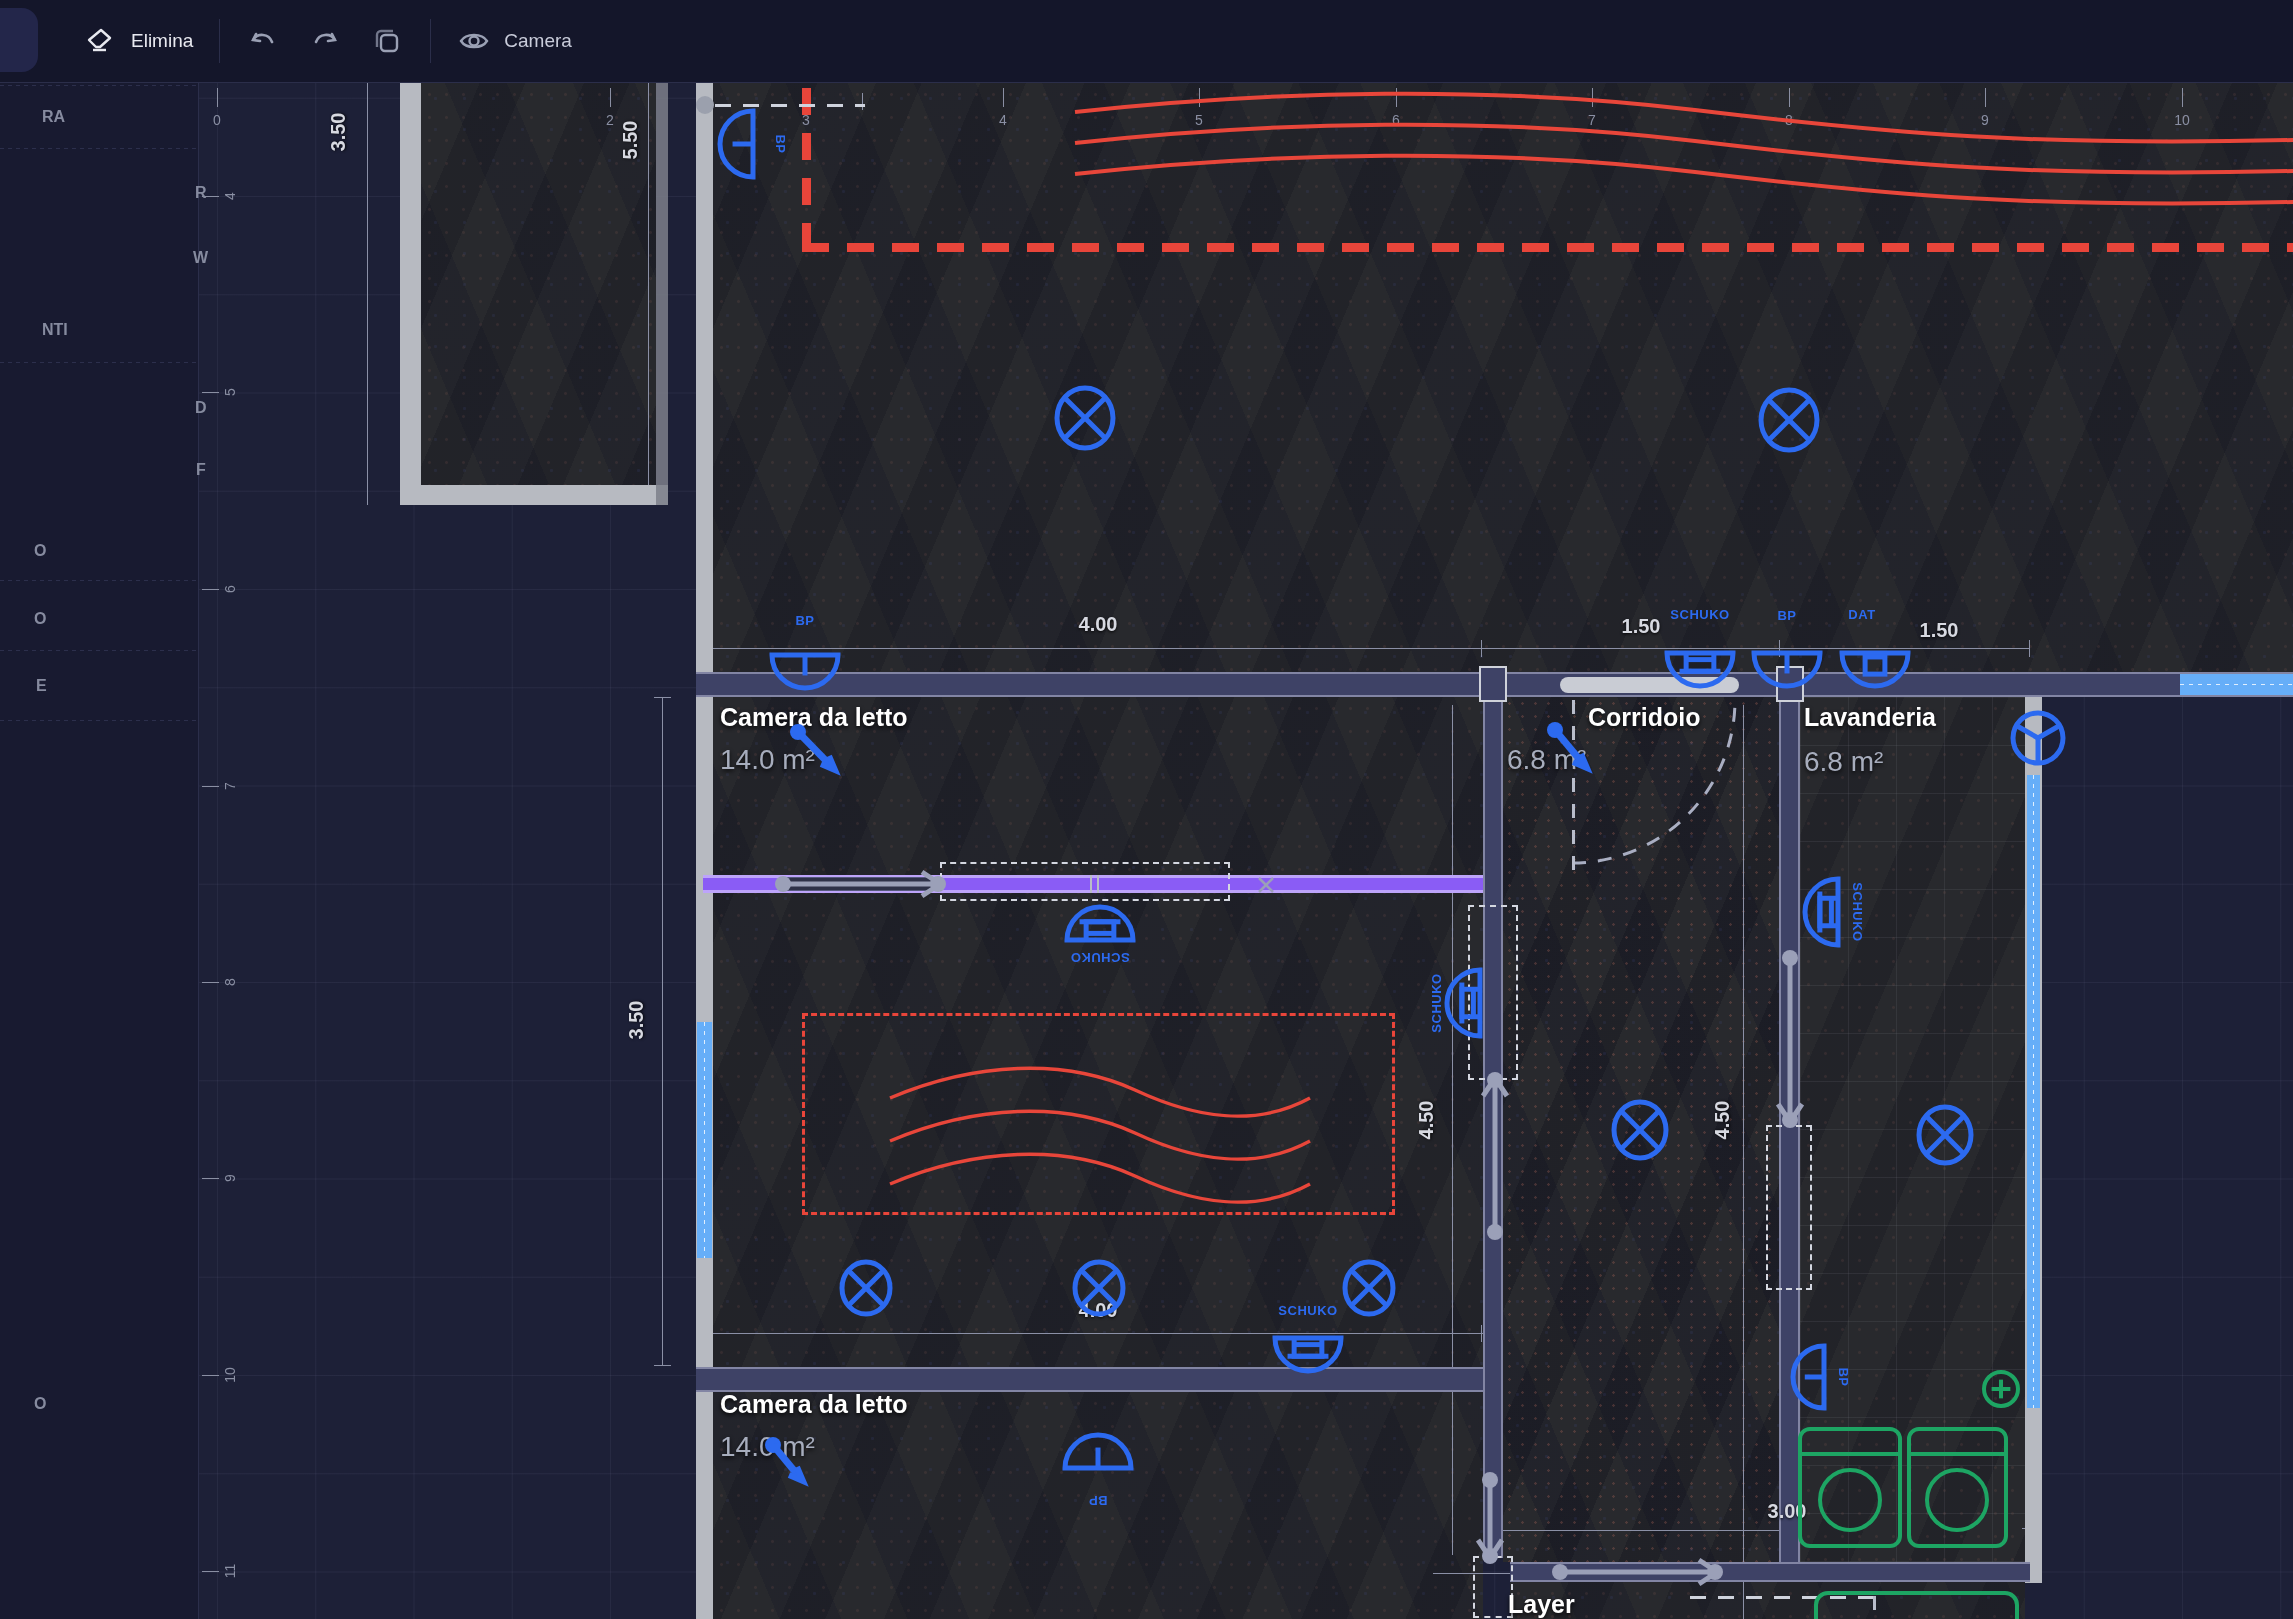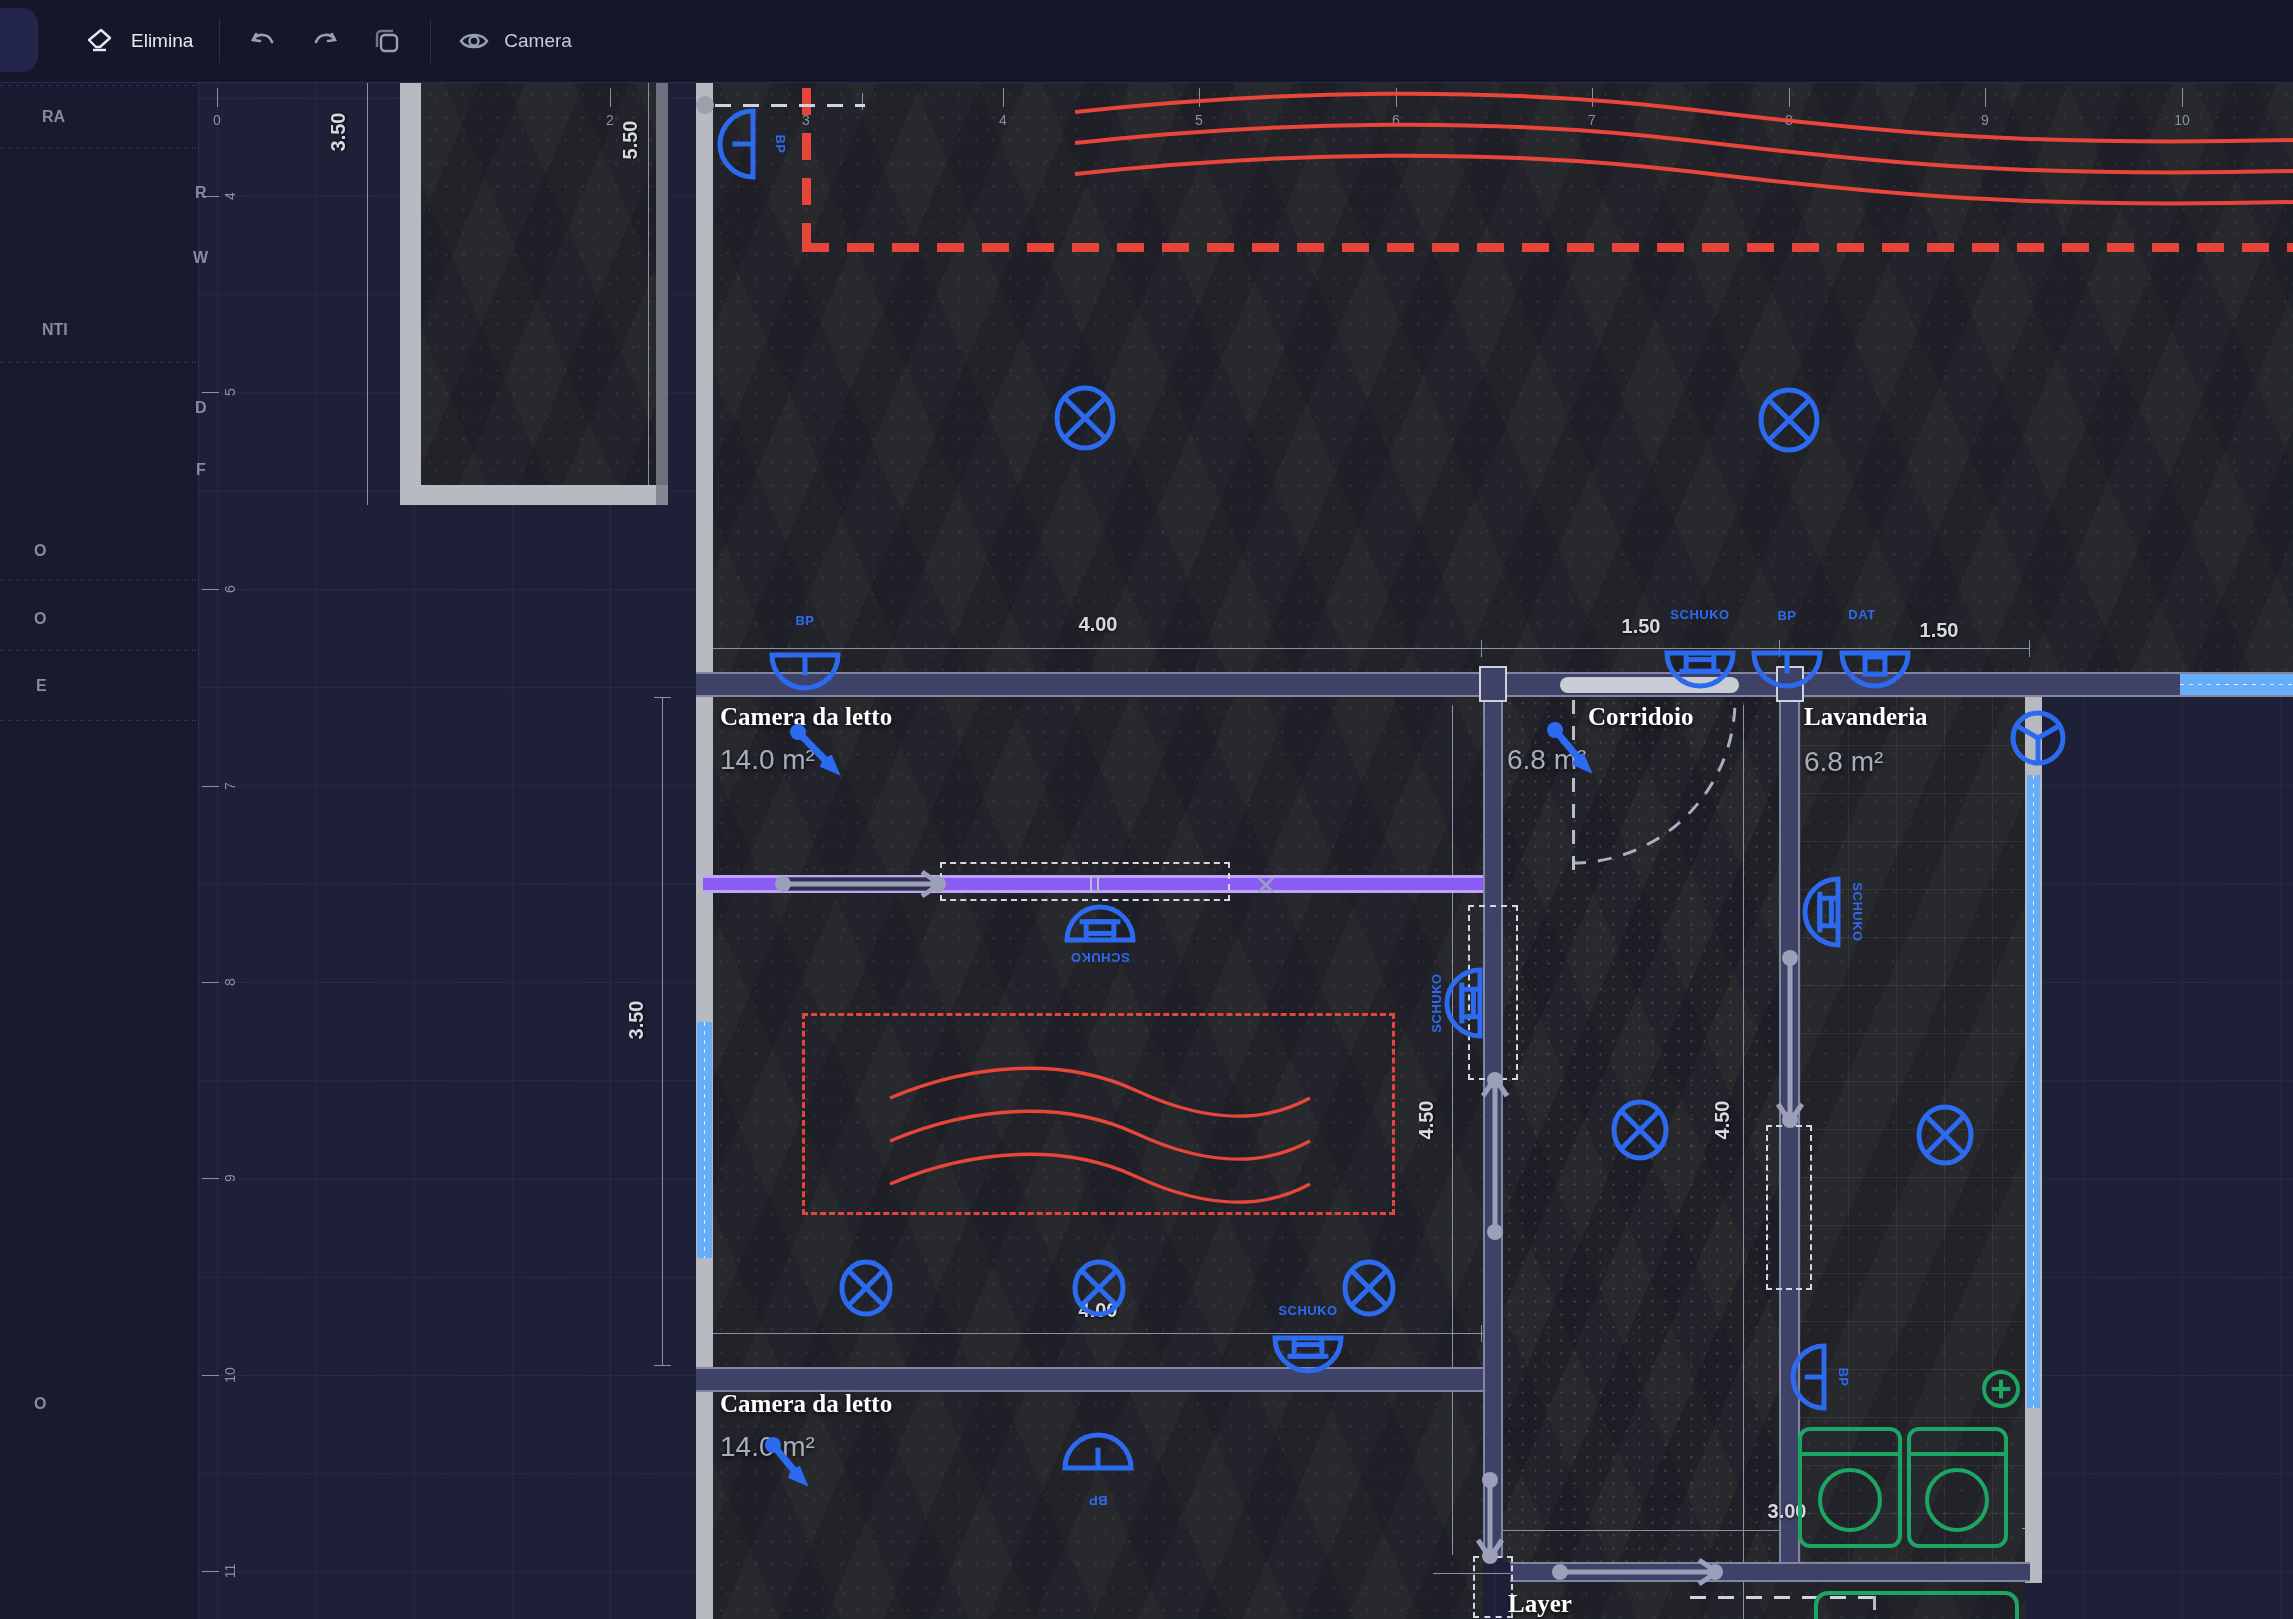--- a/index.html
+++ b/index.html
@@ -47,21 +47,21 @@
   .redline-h { position:absolute; height:9px;
     background:repeating-linear-gradient(90deg,#e8453a 0 27px, transparent 27px 45px); }
   .redline-v { position:absolute; width:9px;
     background:repeating-linear-gradient(180deg,#e8453a 0 27px, transparent 27px 45px); }
   .dashline-h { position:absolute; height:3px;
     background:repeating-linear-gradient(90deg,#cfd3dd 0 16px, transparent 16px 28px); }
   .dashline-v { position:absolute; width:3px;
     background:repeating-linear-gradient(180deg,#b9bdcb 0 14px, transparent 14px 26px); }
 
   .room-name { position:absolute; color:#fff; font-weight:bold; font-size:25px;
-    text-shadow:0 2px 4px rgba(0,0,0,.85); white-space:nowrap;font-family:Liberation Serif, serif; }
+    text-shadow:0 2px 4px rgba(0,0,0,.85); white-space:nowrap; }
   .room-area { position:absolute; color:#a7adbd; font-size:28px; text-shadow:0 2px 4px rgba(0,0,0,.8); white-space:nowrap; }
   .dim-label { position:absolute; color:#d7d9e1; font-weight:bold; font-size:20px;
     text-shadow:0 1px 3px rgba(0,0,0,.9); white-space:nowrap; transform:translate(-50%,-50%); }
   .dim-label.rot { transform:translate(-50%,-50%) rotate(-90deg); }
   .sym-label { position:absolute; color:#2c6af0; font-weight:bold; font-size:13px; letter-spacing:.5px;
     white-space:nowrap; transform:translate(-50%,-50%); }
   .ruler-num-top { position:absolute; color:#8a8fa3; font-size:14px; transform:translate(-50%,0); }
   .ruler-num-left { position:absolute; color:#8a8fa3; font-size:14px; transform:translate(-50%,-50%) rotate(-90deg); }
   .tick-v { position:absolute; width:1px; height:19px; background:#8a8fa3; }
   .tick-h { position:absolute; width:17px; height:1px; background:#8a8fa3; }

